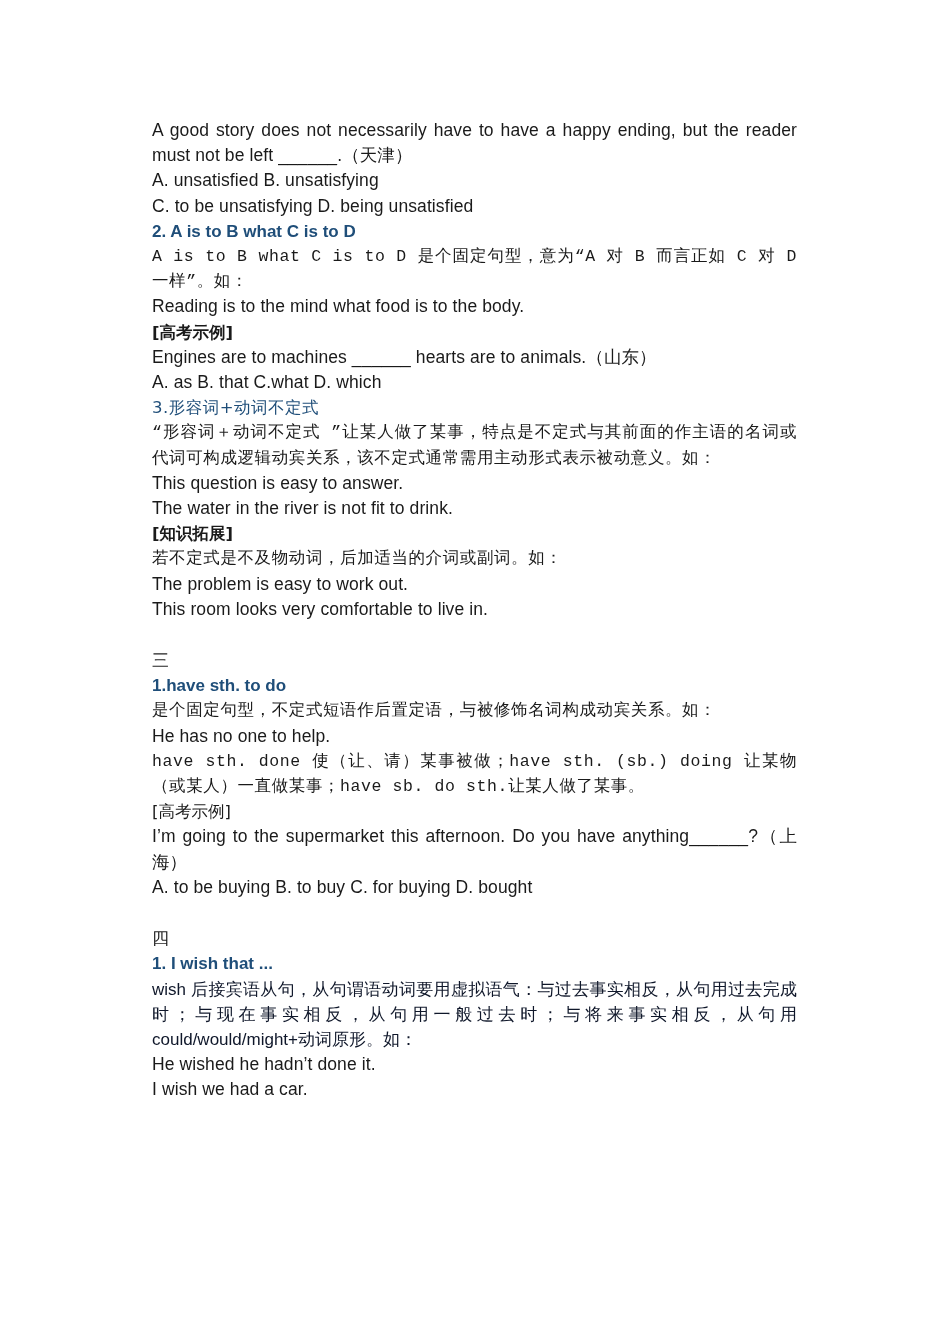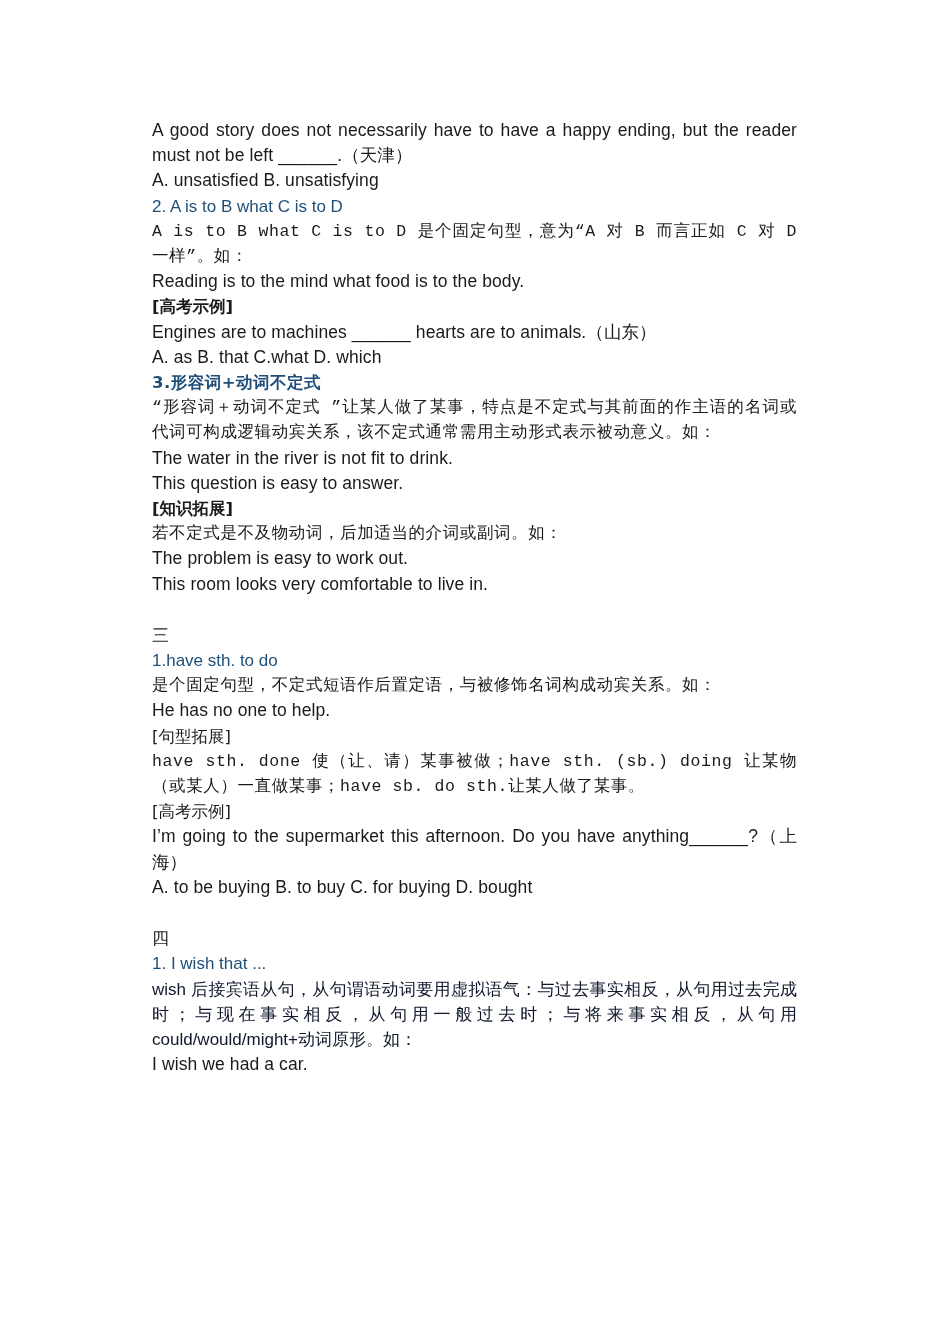--- a/index.html
+++ b/index.html
@@ -42,28 +42,28 @@
     font-size: 16.5px;
     line-height: 25.2px;
     letter-spacing: 0.6px;
     color: #1a1a1a;
     text-align: justify;
     text-align-last: left;
   }
   .heading {
     font-size: 17px;
     line-height: 25.2px;
-    font-weight: normal;
+    font-weight: bold;
     color: #1f4e79;
     font-family: "Liberation Sans", sans-serif;
   }
   .heading-cn {
     font-size: 16.5px;
     line-height: 25.2px;
-    font-weight: bold;
+    font-weight: normal;
     color: #1f4e79;
     font-family: "DejaVu Sans", "Liberation Sans", sans-serif;
     letter-spacing: 0.5px;
   }
   .bold-label {
     font-size: 16.5px;
     line-height: 25.2px;
     font-weight: bold;
     color: #1a1a1a;
     font-family: "DejaVu Sans", "Liberation Sans", sans-serif;
@@ -93,53 +93,54 @@
   }
 </style>
 </head>
 <body>
 
 <div class="page">
   <div class="content">
 
     <p class="line just">A good story does not necessarily have to have a happy ending, but the reader must not be left ______.（天津）</p>
     <p class="line">A. unsatisfied B. unsatisfying</p>
+    <p class="line">C. to be unsatisfying   D. being unsatisfied</p>
 
     <p class="heading">2. A is to B what C is to D</p>
     <p class="cn">A is to B what C is to D 是个固定句型，意为“A 对 B 而言正如 C 对 D 一样”。如：</p>
     <p class="line">Reading is to the mind what food is to the body.</p>
 
     <p class="bold-label">[高考示例]</p>
     <p class="line">Engines are to machines ______ hearts are to animals.（山东）</p>
     <p class="line">A. as    B. that    C.what   D. which</p>
 
     <p class="heading-cn">3.形容词+动词不定式</p>
     <p class="cn">“形容词＋动词不定式 ”让某人做了某事，特点是不定式与其前面的作主语的名词或代词可构成逻辑动宾关系，该不定式通常需用主动形式表示被动意义。如：</p>
+    <p class="line">This question is easy to answer.</p>
     <p class="line">The water in the river is not fit to drink.</p>
-    <p class="line">This question is easy to answer.</p>
 
     <p class="bold-label">[知识拓展]</p>
     <p class="cn">若不定式是不及物动词，后加适当的介词或副词。如：</p>
     <p class="line">The problem is easy to work out.</p>
     <p class="line">This room looks very comfortable to live in.</p>
 
     <div class="gap-big"></div>
 
     <p class="section-num">三</p>
     <p class="heading">1.have sth. to do</p>
     <p class="cn">是个固定句型，不定式短语作后置定语，与被修饰名词构成动宾关系。如：</p>
     <p class="line">He has no one to help.</p>
 
-    <p class="plain-label">[句型拓展]</p>
     <p class="cn">have sth. done 使（让、请）某事被做；have sth. (sb.) doing 让某物（或某人）一直做某事；have sb. do sth.让某人做了某事。</p>
     <p class="plain-label">[高考示例]</p>
     <p class="line just">I’m going to the supermarket this afternoon. Do you have anything______?（上海）</p>
     <p class="line">A. to be buying   B. to buy   C. for buying   D. bought</p>
 
     <div class="gap-big"></div>
 
     <p class="section-num">四</p>
     <p class="heading">1. I wish that ...</p>
     <p class="mixed">wish 后接宾语从句，从句谓语动词要用虚拟语气：与过去事实相反，从句用过去完成时；与现在事实相反，从句用一般过去时；与将来事实相反，从句用 could/would/might+动词原形。如：</p>
+    <p class="line">He wished he hadn’t done it.</p>
     <p class="line">I wish we had a car.</p>
 
   </div>
 </div>
 
 </body></html>

